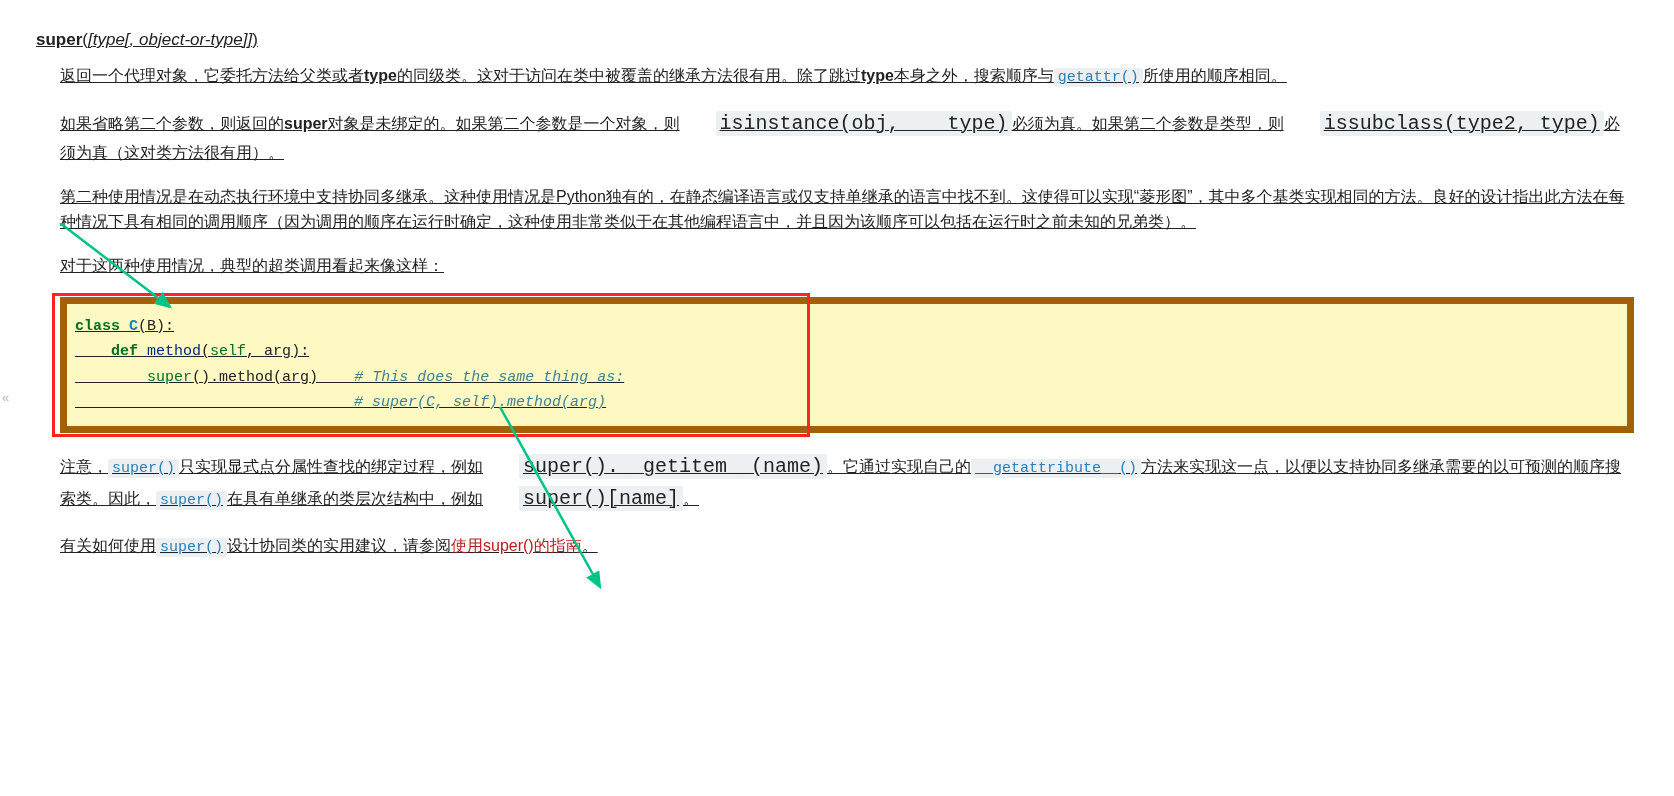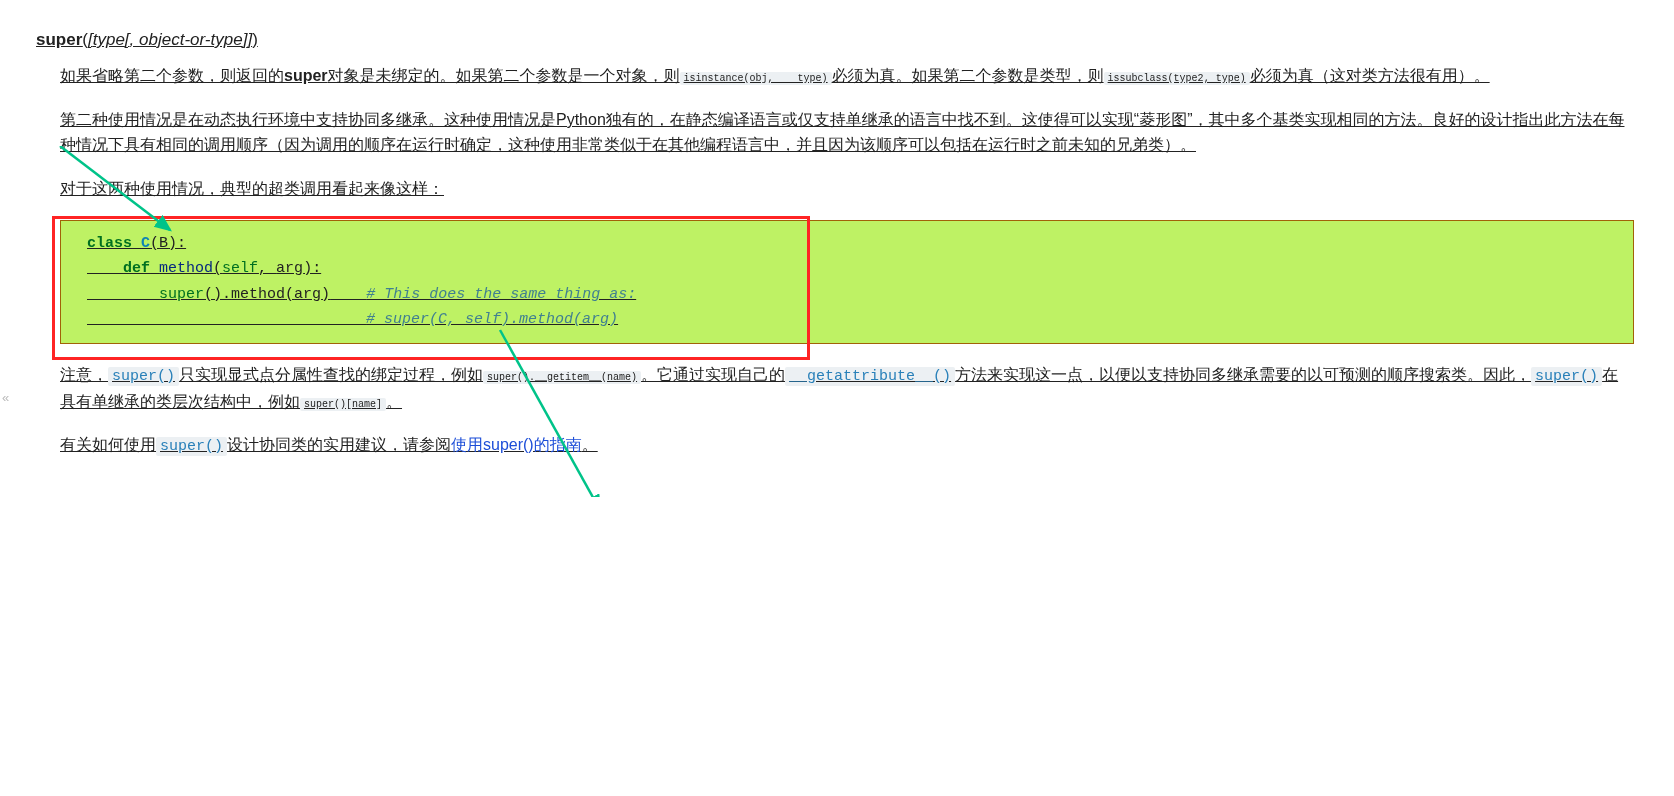--- a/index.html
+++ b/index.html
@@ -24,42 +24,43 @@
   dt.signature .optional { font-style: italic; }
   dd.body {
     margin-left: 24px;
   }
   p { margin: 10px 0 18px 0; }
   code.inline {
     font-family: Consolas, "Courier New", monospace;
     background: #ecf0f3;
     padding: 1px 4px;
     border-radius: 2px;
-    font-size: 10px;
+    font-size: 20px;
+    margin-left: 36px;
   }
   a.xref {
     color: #2980B9;
     text-decoration: none;
     font-family: Consolas, "Courier New", monospace;
     background: #ecf0f3;
     padding: 1px 4px;
     border-radius: 2px;
     font-size: 15px;
   }
   a.plain {
-    color: #1d4ed8;
+    color: #b91c1c;
     text-decoration: none;
   }
   strong { font-weight: bold; }
 
   .highlight {
     position: relative;
-    background: #bef264;
-    border: 1px solid #a16207;
-    padding: 10px 26px;
+    background: #fef9c3;
+    border: 7px solid #a16207;
+    padding: 10px 8px;
     margin: 14px 0 18px 0;
     font-family: Consolas, "Courier New", monospace;
     font-size: 15px;
     line-height: 1.7;
     white-space: pre;
     overflow-x: auto;
   }
   .redbox {
     position: absolute;
     border: 3px solid #ff2424;
@@ -93,20 +94,23 @@
 <div class="sidebar-handle">«</div>
 
 <div class="container">
 
   <dl>
     <dt class="signature">
       <span class="fname">super</span><span>(<span class="optional">[<i>type</i><span class="optional">[</span>, <i>object-or-type</i><span class="optional">]</span>]</span>)</span>
     </dt>
     <dd class="body">
 
+      <p>
+        <span>返回一个代理对象，它委托方法给父类或者</span><strong>type</strong><span>的同级类。这对于访问在类中被覆盖的继承方法很有用。除了跳过</span><strong>type</strong><span>本身之外，搜索顺序与</span><a class="xref" href="#">getattr()</a><span>所使用的顺序相同。</span>
+      </p>
 
 
       <p>
         <span>如果省略第二个参数，则返回的</span><strong>super</strong><span>对象是未绑定的。如果第二个参数是一个对象，则</span><code class="inline">isinstance(obj, &nbsp;&nbsp;&nbsp;type)</code><span>必须为真。如果第二个参数是类型，则</span><code class="inline">issubclass(type2, type)</code><span>必须为真（这对类方法很有用）。</span>
       </p>
 
 
       <p>第二种使用情况是在动态执行环境中支持协同多继承。这种使用情况是Python独有的，在静态编译语言或仅支持单继承的语言中找不到。这使得可以实现“菱形图”，其中多个基类实现相同的方法。良好的设计指出此方法在每种情况下具有相同的调用顺序（因为调用的顺序在运行时确定，这种使用非常类似于在其他编程语言中，并且因为该顺序可以包括在运行时之前未知的兄弟类）。</p>
 
       <p>对于这两种使用情况，典型的超类调用看起来像这样：</p>

